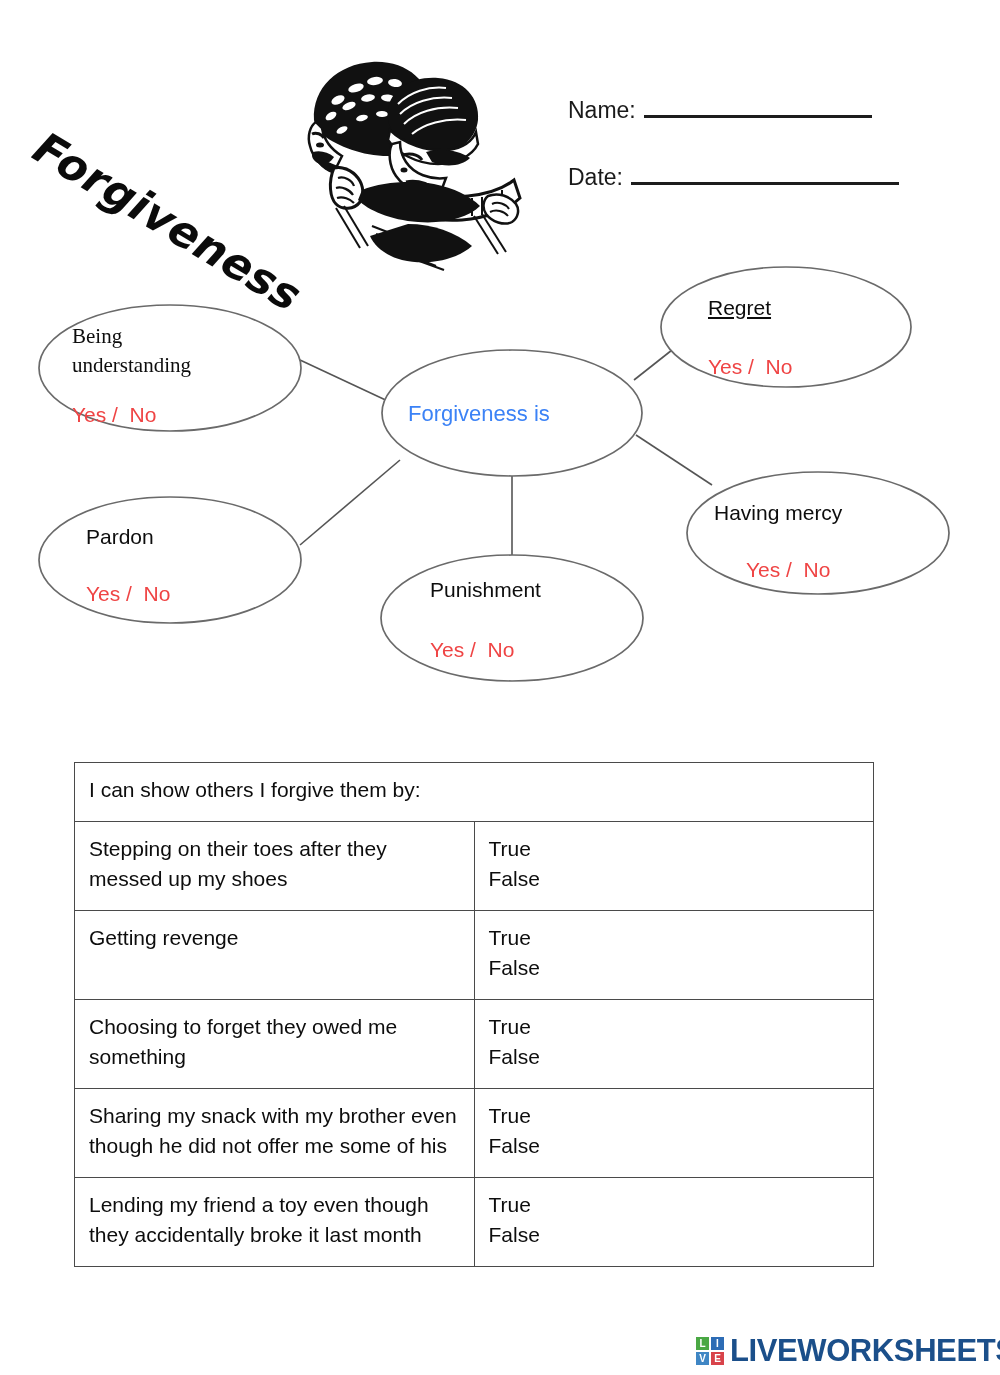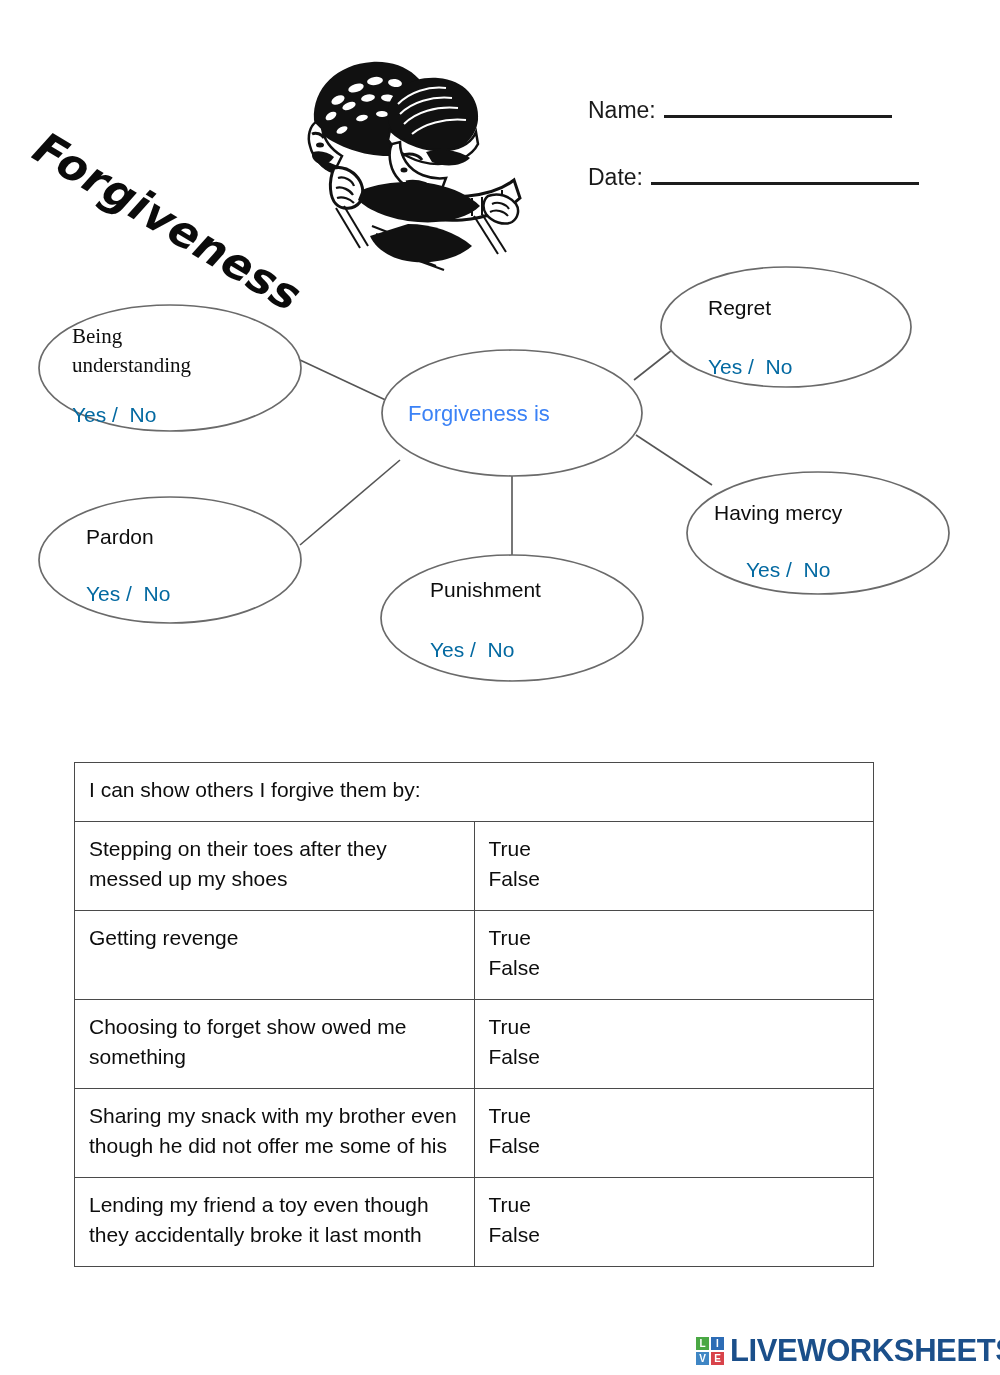--- a/index.html
+++ b/index.html
@@ -57,21 +57,20 @@
   .field-row {
     display: flex;
     align-items: baseline;
     margin-bottom: 38px;
   }
   .field-label {
     font-size: 23px;
     color: #1a1a1a;
     margin-right: 8px;
     white-space: nowrap;
-    margin-left: 20px;
   }
   .field-line {
     flex: 1;
     border-bottom: 3px solid #1d1d1d;
     height: 20px;
   }
   #date-field-line { max-width: 268px; }
   #name-field-line { max-width: 228px; }
 
   
@@ -92,21 +91,21 @@
     pointer-events: none;
   }
   .node-title {
     font-size: 21px;
     line-height: 29px;
     color: #0d0d0d;
     white-space: pre-line;
   }
   .node-answer {
     font-size: 21px;
-    color: #0369a1;
+    color: #ef4444;
     white-space: pre;
   }
   .center-title {
     font-size: 22px;
     color: #3b82f6;
   }
 
   
   #worksheet-table {
     position: absolute;
@@ -301,21 +300,21 @@
   <div class="node-label node-title" style="left:72px; top:67px;font-family:Liberation Serif, serif;">Being
 understanding</div>
   <div class="node-label node-answer" style="left:72px; top:148px;">Yes /  No</div>
 
   <div class="node-label node-title" style="left:86px; top:267px;text-align:right;">Pardon</div>
   <div class="node-label node-answer" style="left:86px; top:327px;">Yes /  No</div>
 
   <div class="node-label node-title" style="left:430px; top:320px;">Punishment</div>
   <div class="node-label node-answer" style="left:430px; top:383px;">Yes /  No</div>
 
-  <div class="node-label node-title" style="left:708px; top:38px;">Regret</div>
+  <div class="node-label node-title" style="left:708px; top:38px;text-decoration:underline;">Regret</div>
   <div class="node-label node-answer" style="left:708px; top:100px;">Yes /  No</div>
 
   <div class="node-label node-title" style="left:714px; top:243px;">Having mercy</div>
   <div class="node-label node-answer" style="left:746px; top:303px;">Yes /  No</div>
 </div>
 
 <table id="worksheet-table">
   <tbody>
     <tr>
       <td colspan="2" id="table-header-cell">I can show others I forgive them by:</td>
@@ -324,21 +323,21 @@
       <td class="prompt-cell">Stepping on  their toes after they messed up my shoes</td>
       <td class="answer-cell">True
 False</td>
     </tr>
     <tr>
       <td class="prompt-cell">Getting revenge</td>
       <td class="answer-cell">True
 False</td>
     </tr>
     <tr>
-      <td class="prompt-cell">Choosing to forget show owed me something</td>
+      <td class="prompt-cell">Choosing to forget they owed me something</td>
       <td class="answer-cell">True
 False</td>
     </tr>
     <tr>
       <td class="prompt-cell">Sharing my snack with my brother even though he did not offer me some of his</td>
       <td class="answer-cell">True
 False</td>
     </tr>
     <tr>
       <td class="prompt-cell">Lending my friend a toy even though they accidentally broke it last month</td>

